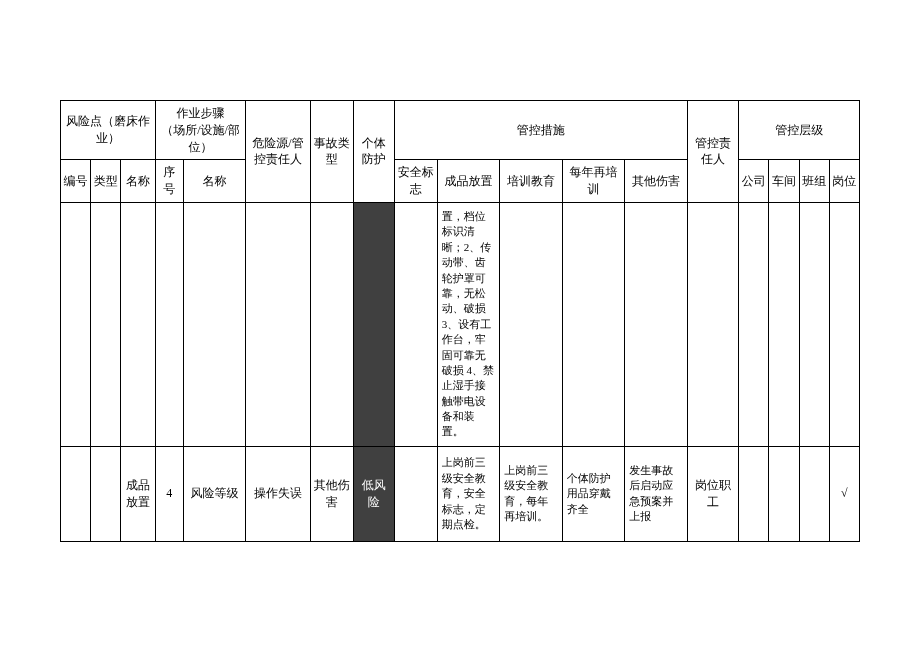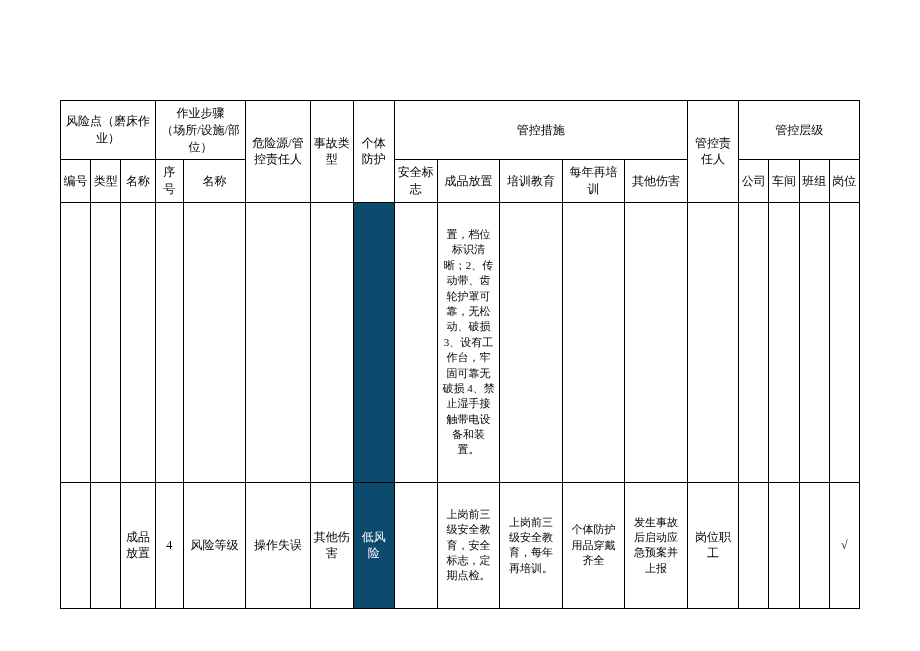--- a/index.html
+++ b/index.html
@@ -43,26 +43,26 @@
     .col-mgmt { width: 58px; }
     .col-train { width: 58px; }
     .col-ppe { width: 58px; }
     .col-emerg { width: 58px; }
     .col-resp { width: 48px; }
     .col-company { width: 28px; }
     .col-workshop { width: 28px; }
     .col-team { width: 28px; }
     .col-post { width: 28px; }
     .risk-low {
-      background: #0c4a6e;
+      background: #404040;
       color: #fff;
     }
     .cell-text {
-      text-align: center;
-      padding: 24px 4px;
+      text-align: left;
+      padding: 6px 4px;
       font-size: 11px;
     }
     .tall-row td {
       height: 230px;
     }
     .mid-row td {
       height: 95px;
     }
   </style>
 </head>

